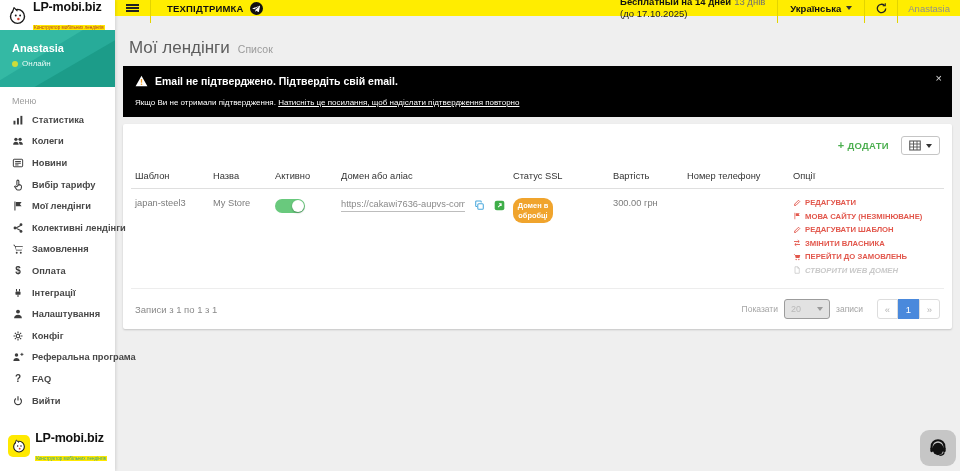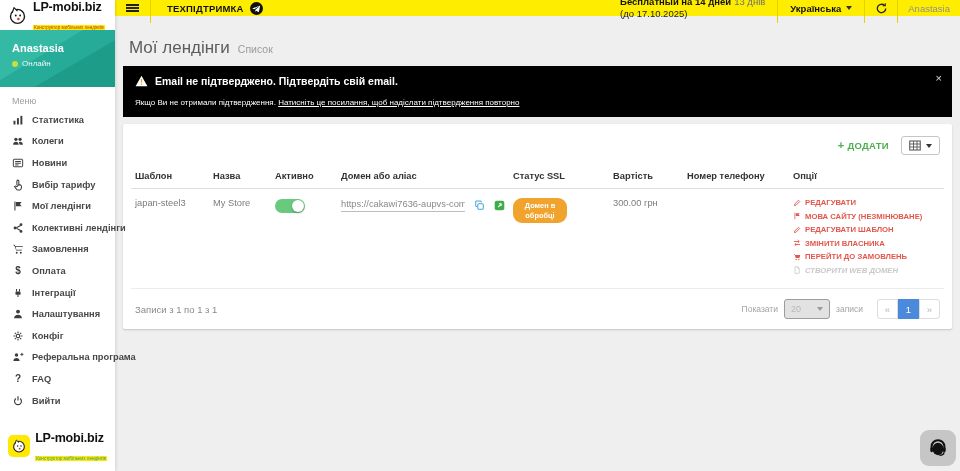--- a/index.html
+++ b/index.html
@@ -71,33 +71,33 @@
   .alert-body a { color:#fff; text-decoration:underline; cursor:pointer; }
   .alert-close { position:absolute; top:7px; right:10px; font-size:11px; color:#fff; opacity:.85; cursor:pointer; line-height:1; }
 
   .card { margin:7px 8px; background:#fff; border-radius:2px; box-shadow:0 1px 2px rgba(0,0,0,.18); padding:6px 8px 10px; }
   .card-tools { display:flex; justify-content:flex-end; align-items:center; gap:12px; padding:6px 4px 10px; }
   .add-btn { display:flex; align-items:center; gap:3px; color:#4caf50; font-size:9.5px; font-weight:bold; cursor:pointer; letter-spacing:.3px; }
   .add-plus { font-size:11px; line-height:1; }
   .cols-btn { display:flex; align-items:center; gap:5px; border:1px solid #c5c5c5; border-radius:3px; padding:3px 7px; cursor:pointer; background:#fff; }
 
   table.grid { width:100%; border-collapse:collapse; table-layout:fixed; }
-  .grid th { text-align:left; font-size:9.3px; color:#333; padding:6px 4px 7px; border-bottom:1px solid #dfdfdf; font-weight:bold; }
+  .grid th { text-align:left; font-size:9.3px; color:#333; padding:6px 4px 7px; border-bottom:1px solid #dfdfdf; font-weight:normal; }
   .grid td { vertical-align:top; padding:9px 4px; font-size:9.3px; color:#7c7c7c; border-bottom:1px solid #ededed; }
   .tpl-cell { color:#9a9a9a; }
   .name-cell { color:#6b6b6b; }
 
   .toggle { width:30px; height:14px; border-radius:8px; background:#69c97d; position:relative; cursor:pointer; margin-top:1px; }
   .toggle::after { content:""; position:absolute; top:1px; right:1px; width:12px; height:12px; border-radius:50%; background:#fff; box-shadow:0 1px 2px rgba(0,0,0,.3); }
 
   .domain-wrap { display:flex; align-items:center; gap:9px; }
   .domain-input { width:130px; border:none; border-bottom:1px solid #bdbdbd; background:transparent; font-size:9.3px; color:#8a8a8a; padding:1px 0 2px; outline:none; font-family:"Liberation Sans", sans-serif; }
   .ic-btn { cursor:pointer; display:flex; }
 
-  .ssl-badge { display:inline-block; width:54px; background:#f0a42d; color:#fff; font-size:7.4px; font-weight:bold; text-align:center; line-height:1.3; padding:3px 4px; border-radius:9px; }
+  .ssl-badge { display:inline-block; width:40px; background:#f0a42d; color:#fff; font-size:7.4px; font-weight:bold; text-align:center; line-height:1.3; padding:3px 4px; border-radius:9px; }
 
   .opts { list-style:none; }
   .opts li { display:flex; align-items:center; gap:4px; color:#e2574c; font-size:7.7px; font-weight:bold; margin-bottom:4.5px; cursor:pointer; white-space:nowrap; }
   .opts li.disabled { color:#c9c9c9; cursor:default;font-style:italic; }
 
   .card-footer { display:flex; justify-content:space-between; align-items:center; padding:10px 4px 0; }
   .records-info { font-size:9.5px; color:#8a8a8a; }
   .foot-right { display:flex; align-items:center; gap:6px; }
   .show-label, .records-suffix { font-size:8.5px; color:#a5a5a5; }
   .size-select { width:46px; height:20px; border:1px solid #9c9c9c; border-radius:3px; background:#e2e2e2; color:#b9b9b9; display:flex; align-items:center; justify-content:space-between; padding:0 6px; font-size:9px; cursor:pointer; }

